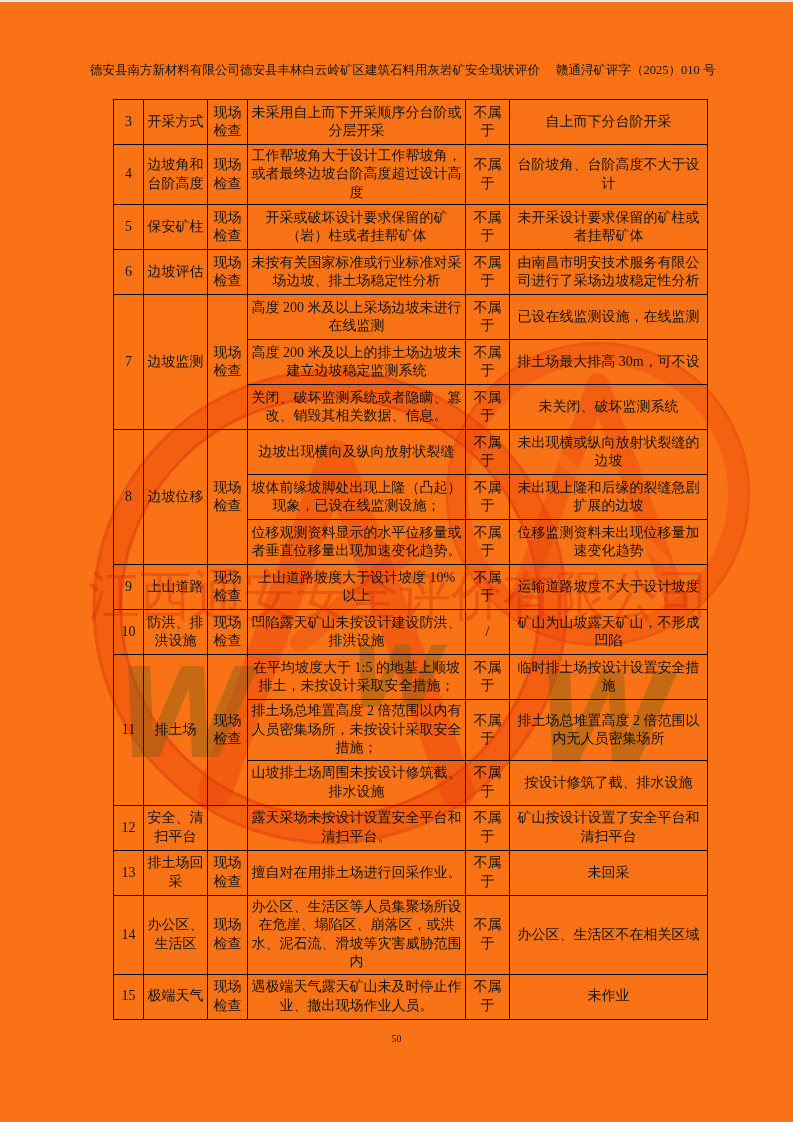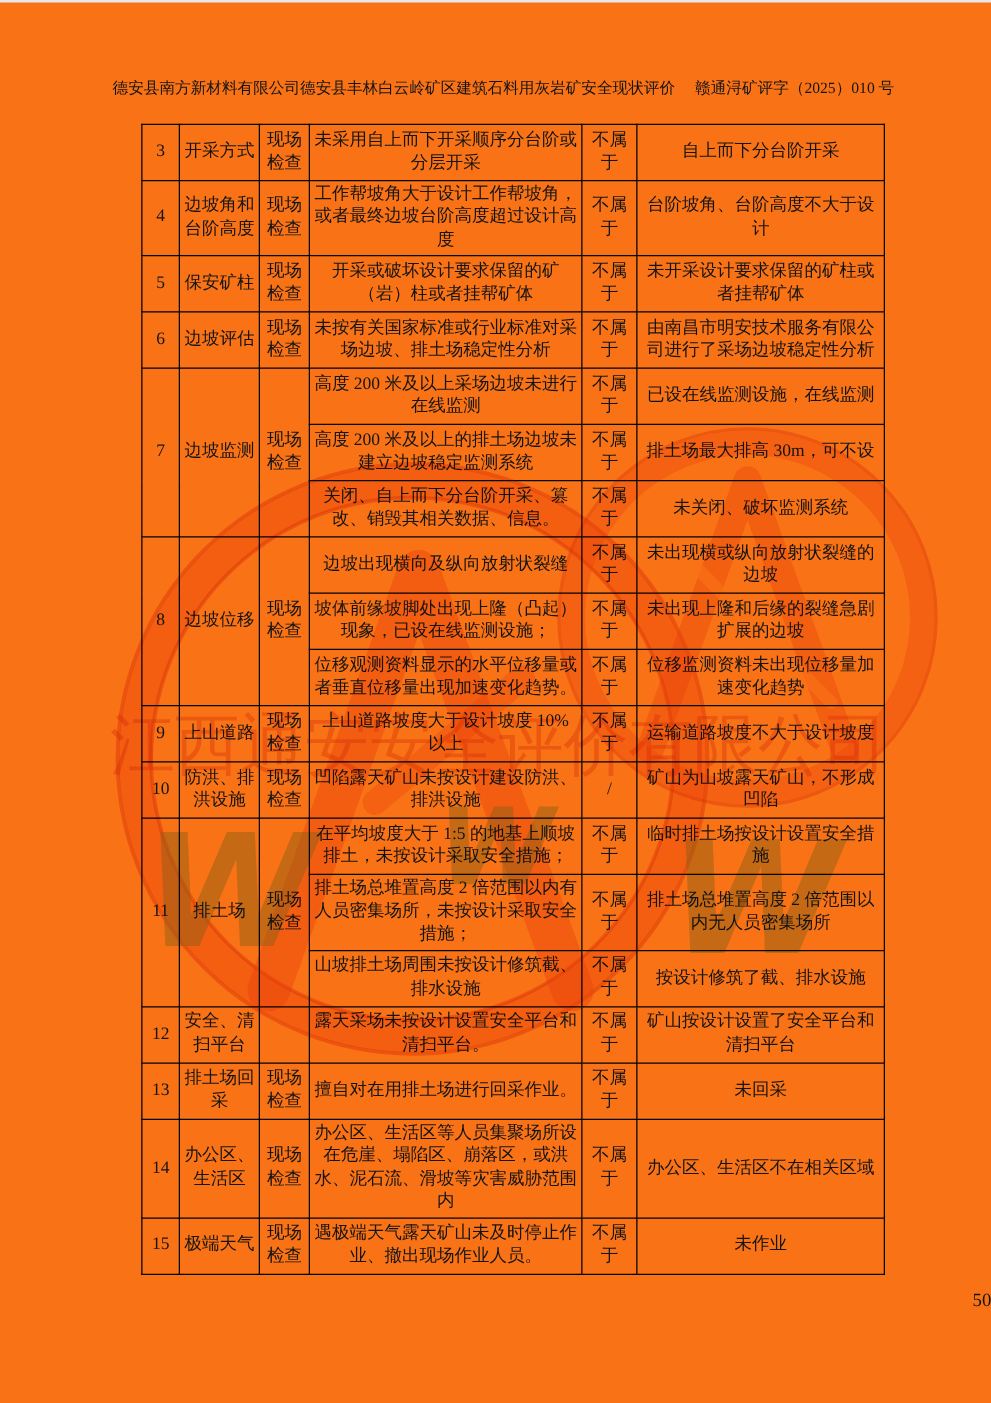--- a/index.html
+++ b/index.html
@@ -8,21 +8,21 @@
   .header{position:absolute;top:60px;left:90px;width:617px;display:flex;
           justify-content:space-between;font-size:12.5px;white-space:nowrap;}
   .header .doc-no{margin-left:16px;font-family:Liberation Serif, serif;}
   table.checklist{position:absolute;top:97px;left:113px;width:594px;
           border-collapse:collapse;table-layout:fixed;font-size:14px;line-height:1.32;}
   table.checklist td{border:1px solid #000;text-align:center;vertical-align:middle;
           padding:2px 3px;height:40px;word-break:break-all;}
   table.checklist td.left{text-align:center;}
   .summary{position:absolute;top:941px;left:88px;width:620px;font-size:19.5px;
           line-height:1.78;text-align:justify;text-indent:2em;}
-  .pageno{position:absolute;top:1031px;left:0;width:100%;text-align:right;font-size:15px;}
+  .pageno{position:absolute;top:1031px;left:0;width:100%;text-align:center;font-size:10px;}
   .watermark{position:absolute;inset:0;pointer-events:none;mix-blend-mode:multiply;z-index:5;}
 </style>
 </head>
 <body>
 
 <div class="page">
 
   <div class="header">
     <span>德安县南方新材料有限公司德安县丰林白云岭矿区建筑石料用灰岩矿安全现状评价</span>
     <span class="doc-no">赣通浔矿评字（2025）010 号</span>
@@ -77,21 +77,21 @@
           <td>高度 200 米及以上采场边坡未进行在线监测</td>
           <td>不属于</td>
           <td>已设在线监测设施，在线监测</td>
         </tr>
         <tr>
           <td>高度 200 米及以上的排土场边坡未建立边坡稳定监测系统</td>
           <td>不属于</td>
           <td>排土场最大排高 30m，可不设</td>
         </tr>
         <tr>
-          <td>关闭、自上而下分台阶开采、篡改、销毁其相关数据、信息。</td>
+          <td>关闭、破坏监测系统或者隐瞒、篡改、销毁其相关数据、信息。</td>
           <td>不属于</td>
           <td>未关闭、破坏监测系统</td>
         </tr>
         <tr>
           <td rowspan="3">8</td>
           <td rowspan="3">边坡位移</td>
           <td rowspan="3">现场检查</td>
           <td>边坡出现横向及纵向放射状裂缝</td>
           <td>不属于</td>
           <td>未出现横或纵向放射状裂缝的边坡</td>

